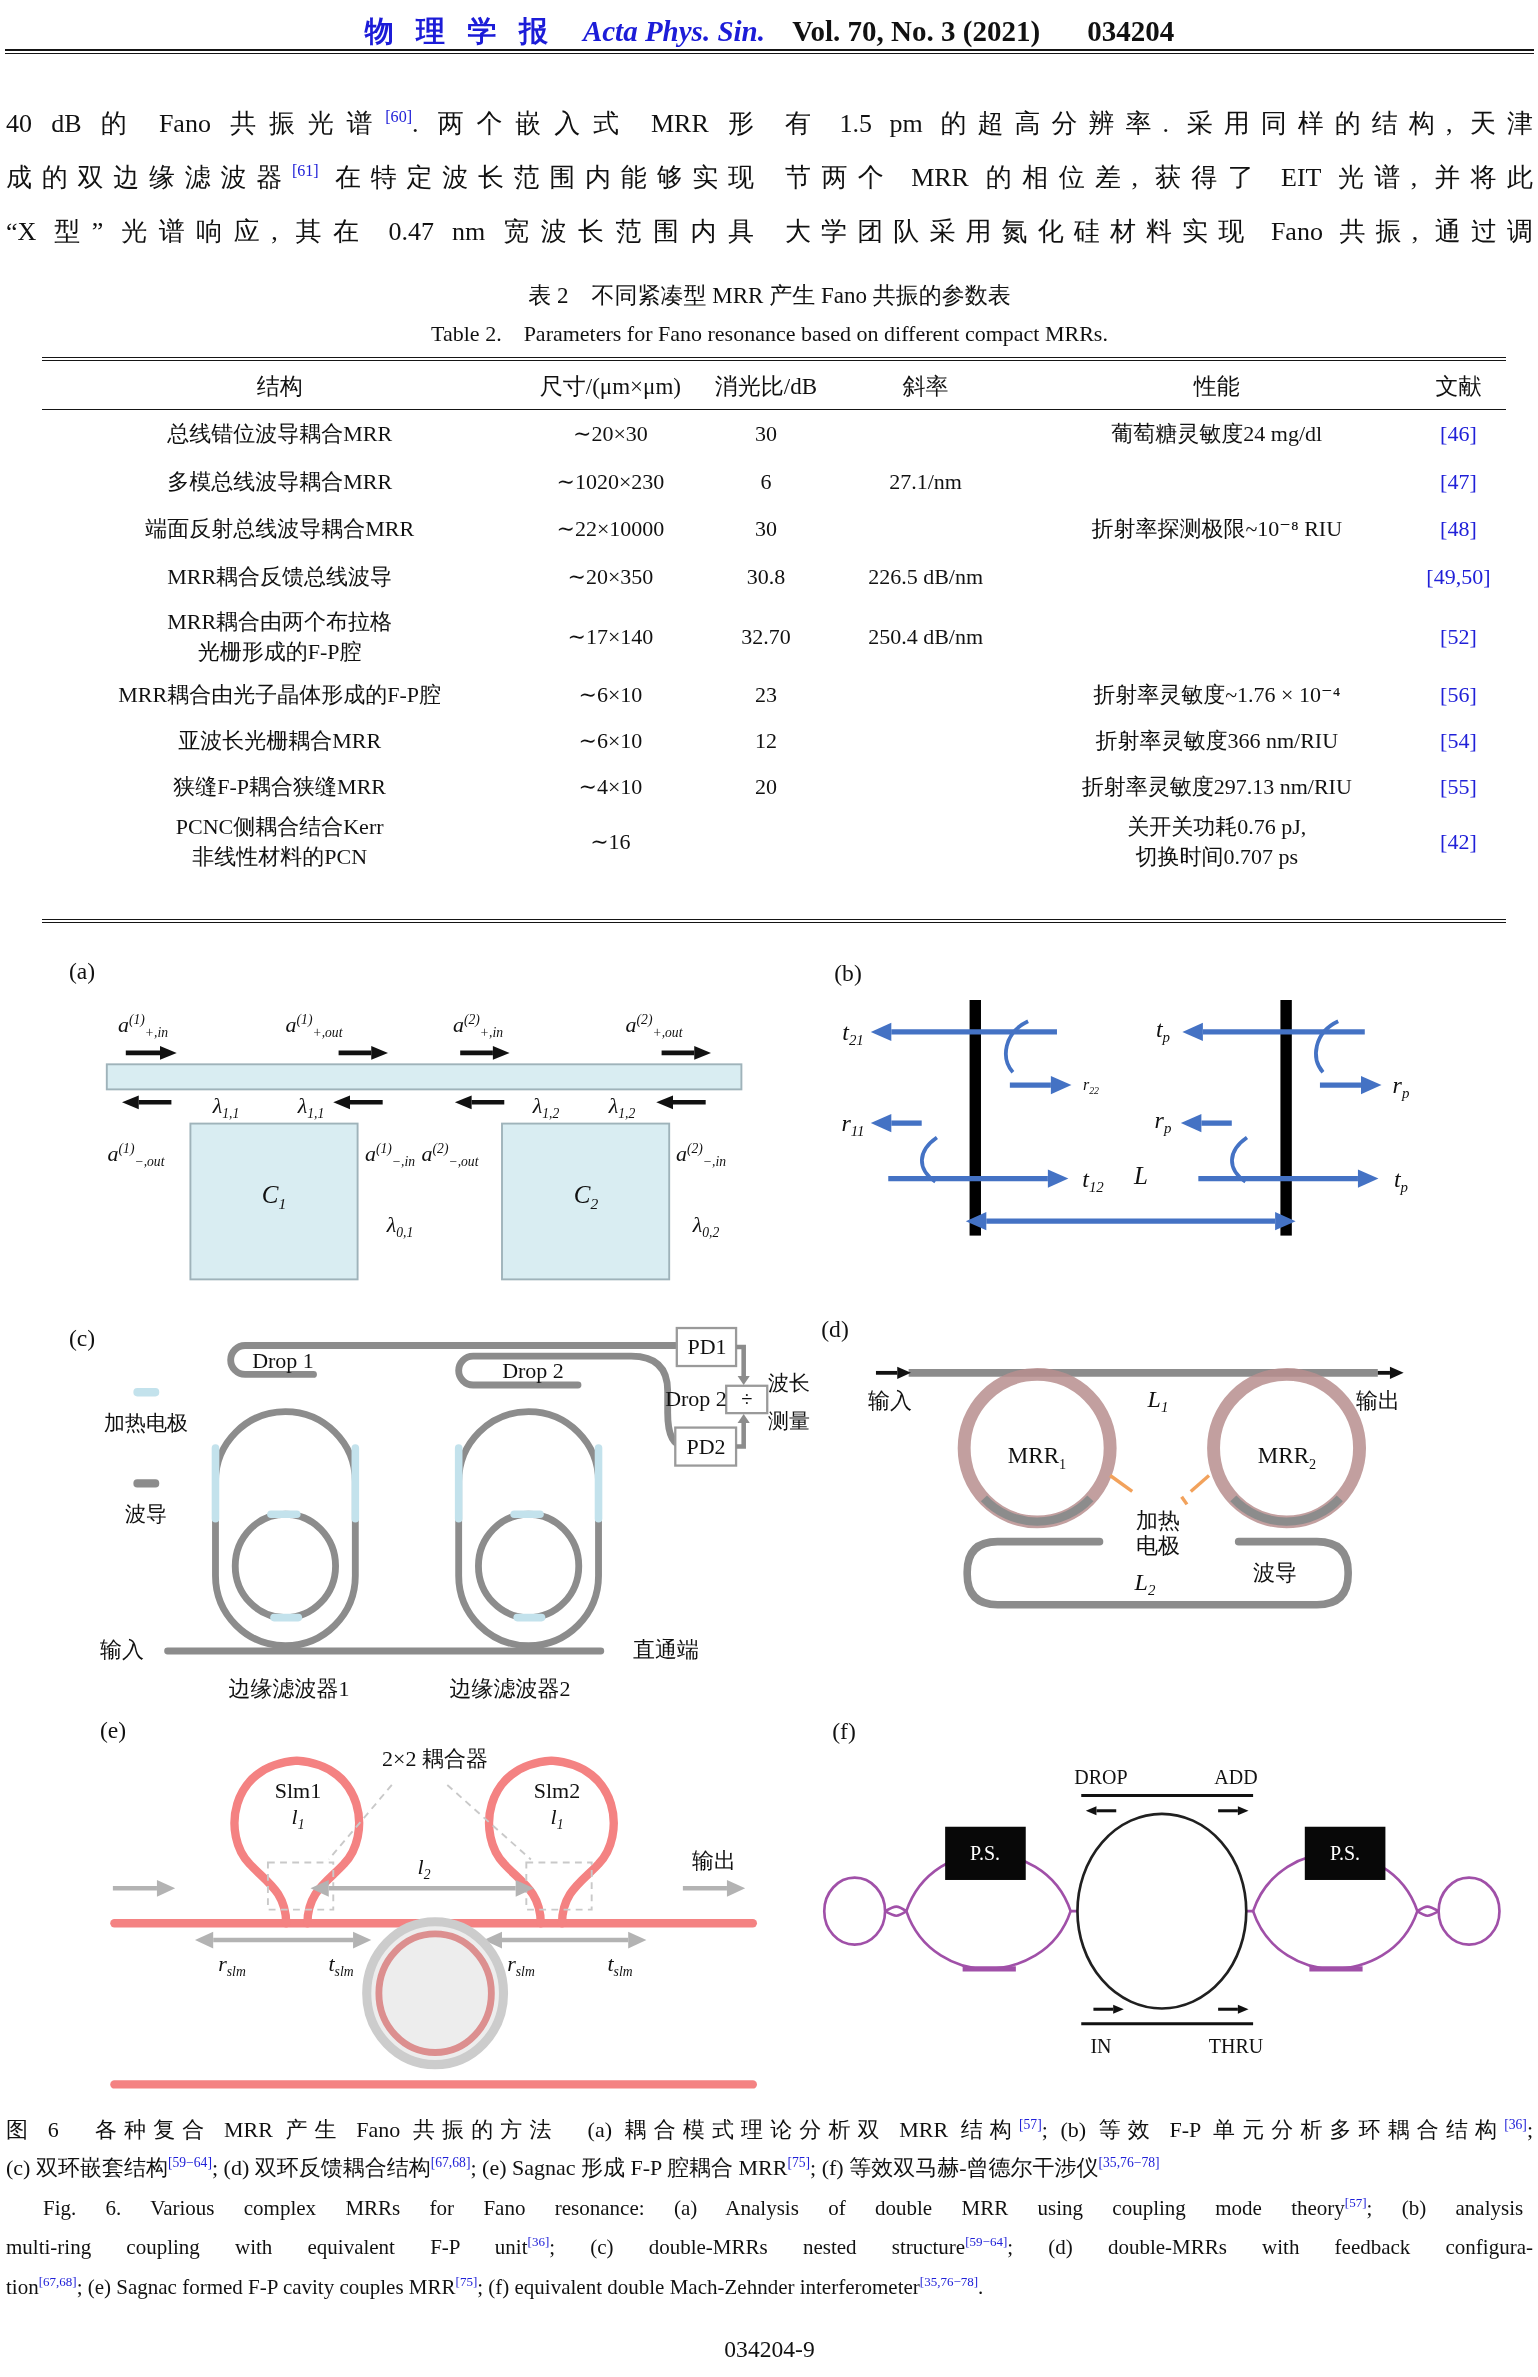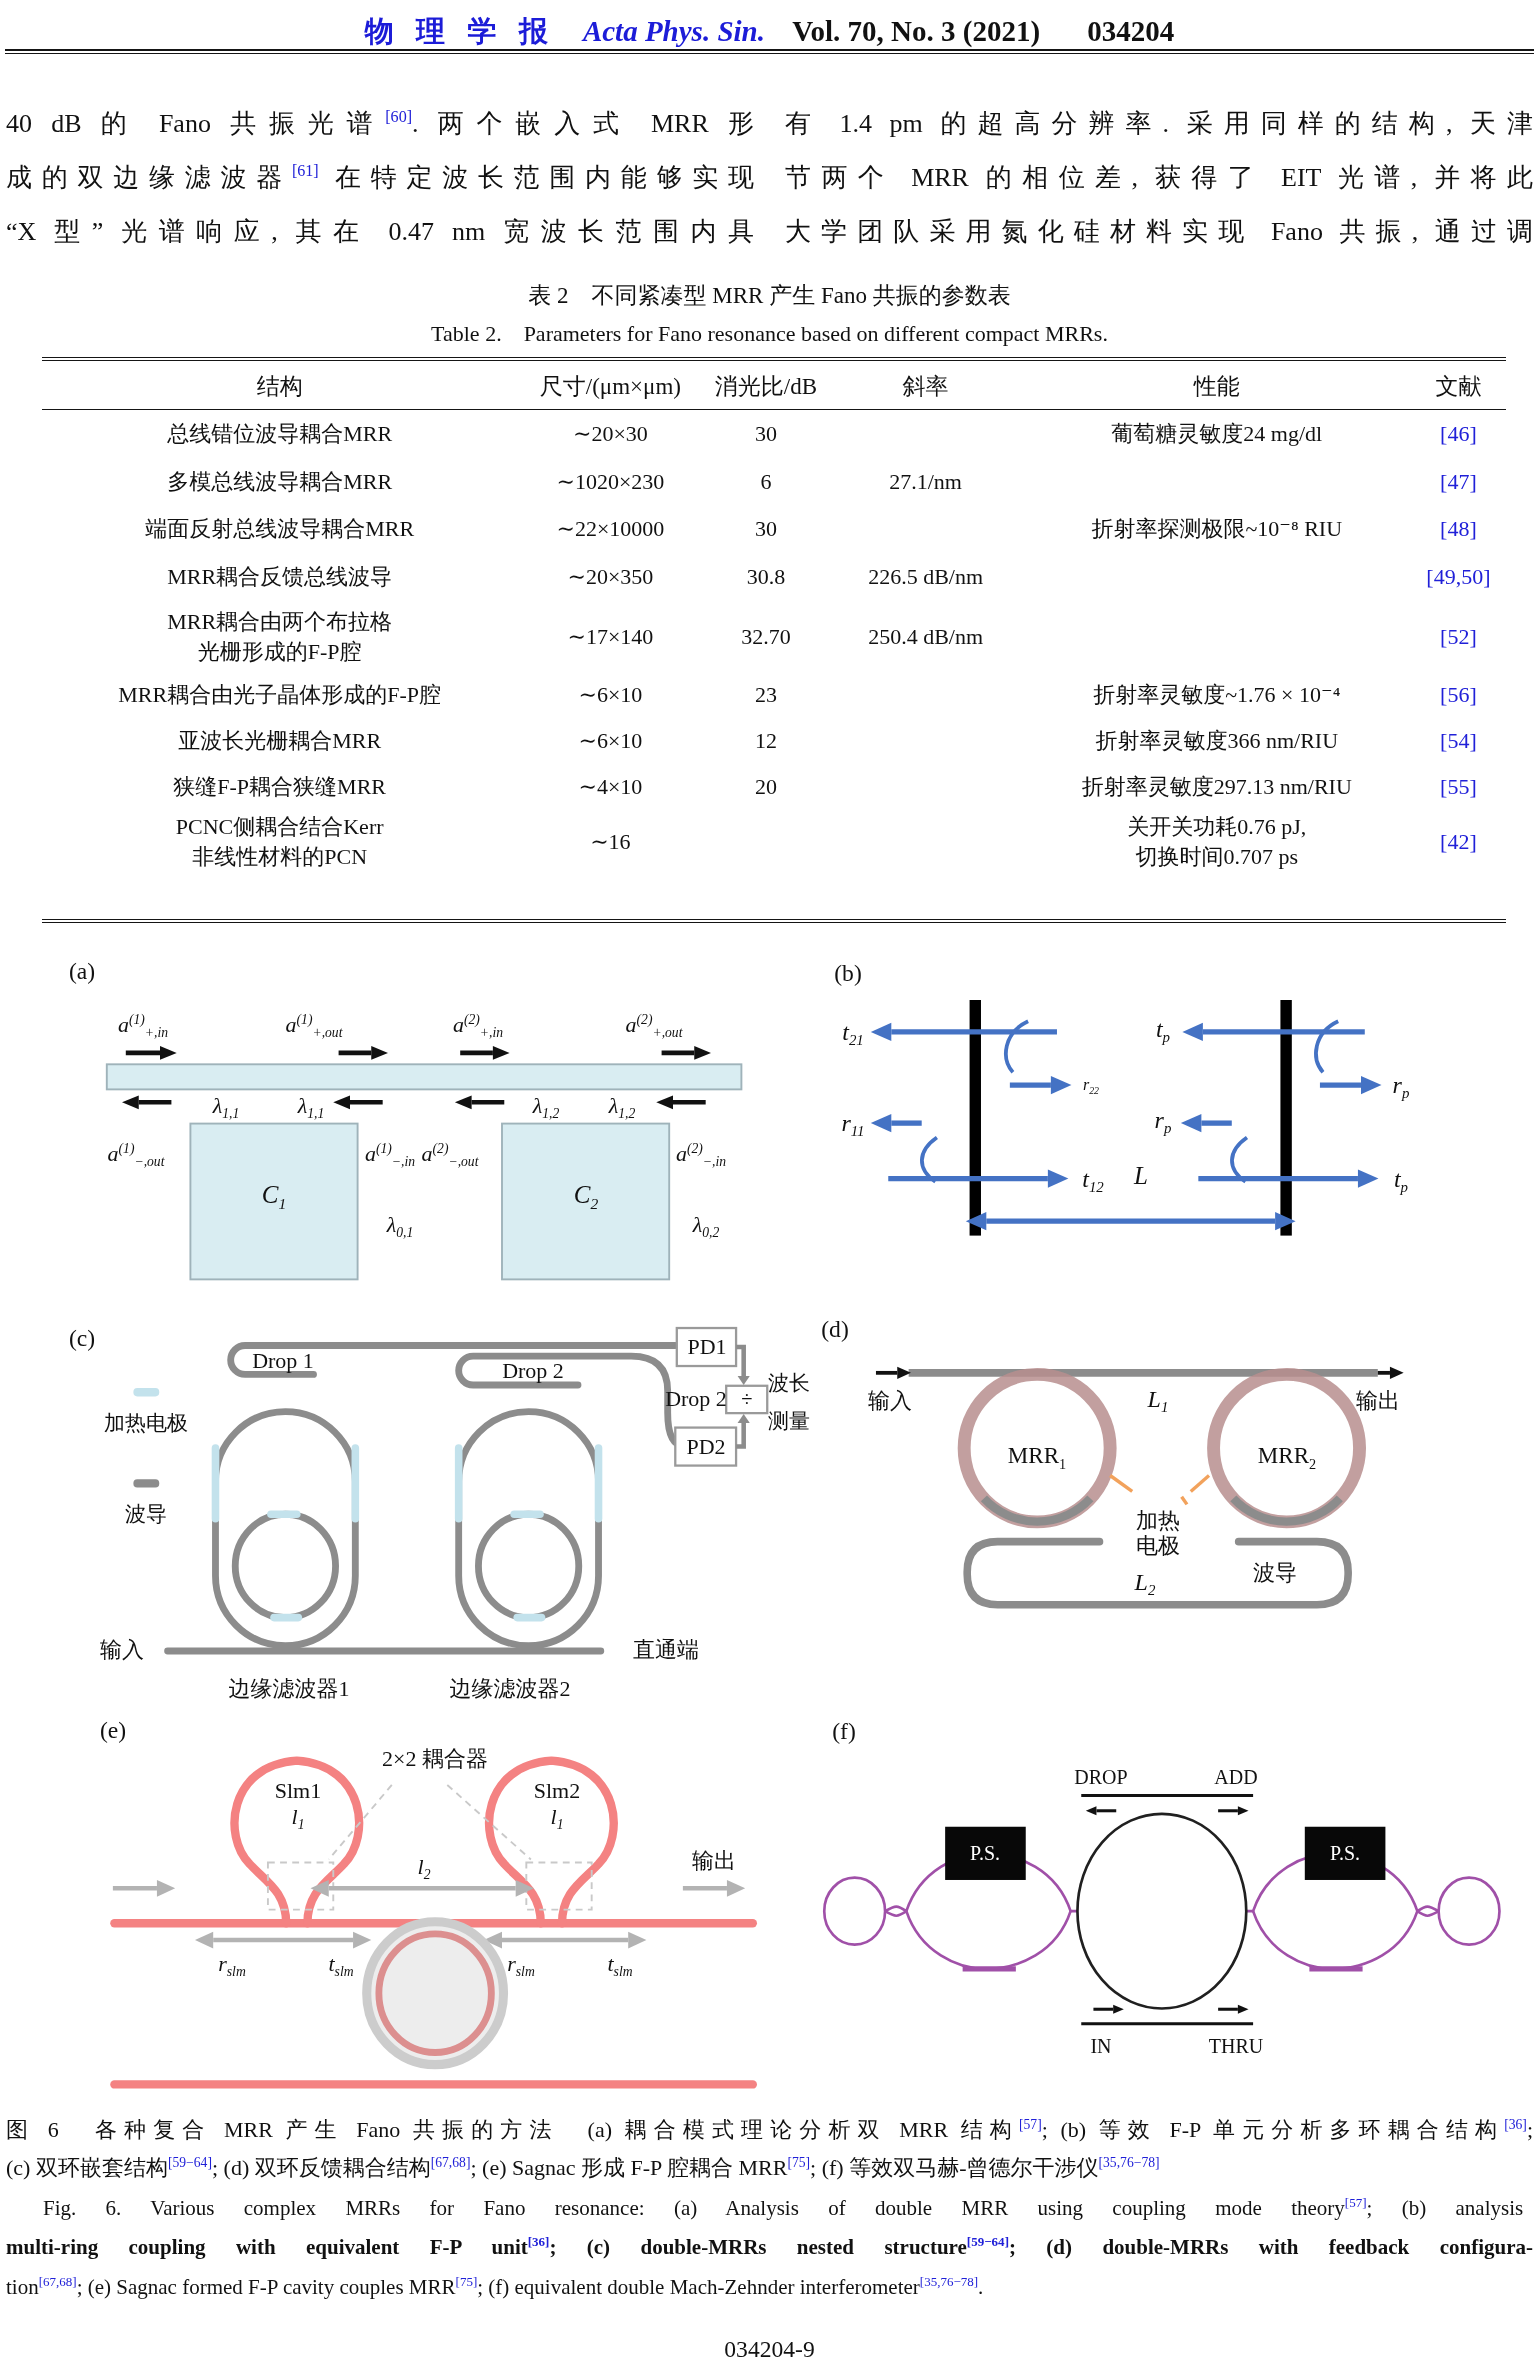--- a/index.html
+++ b/index.html
@@ -45,21 +45,21 @@
     <span class="artno">034204</span>
   </div>
   <div class="dblrule" style="top:49px;"></div>
 
   <div class="bodycol" style="left:6px;">
     <div class="bodyline"><span>40 dB 的 Fano 共振光谱</span><span class="sp bl">[60]</span><span>. 两个嵌入式 MRR 形</span></div>
     <div class="bodyline"><span>成的双边缘滤波器</span><span class="sp bl">[61]</span><span> 在特定波长范围内能够实现</span></div>
     <div class="bodyline"><span>“X 型” 光谱响应, 其在 0.47 nm 宽波长范围内具</span></div>
   </div>
   <div class="bodycol" style="left:785px;">
-    <div class="bodyline"><span>有 1.4 pm 的超高分辨率. 采用同样的结构, 天津</span></div>
+    <div class="bodyline"><span>有 1.5 pm 的超高分辨率. 采用同样的结构, 天津</span></div>
     <div class="bodyline"><span>节两个 MRR 的相位差, 获得了 EIT 光谱, 并将此</span></div>
     <div class="bodyline"><span>大学团队采用氮化硅材料实现 Fano 共振, 通过调</span></div>
   </div>
 
   <div class="ttitle" style="top:280px;">表 2　不同紧凑型 MRR 产生 Fano 共振的参数表</div>
   <div class="ttitle" style="top:319px;font-size:22px;">Table 2.　Parameters for Fano resonance based on different compact MRRs.</div>
   <div class="tband" style="top:357px;"></div>
 
   <table class="ptable">
     <colgroup>
@@ -428,19 +428,19 @@
     <div class="flabel small" style="left:430px;top:82px;">ADD</div>
     <div class="flabel small whitetx" style="left:179px;top:158px;">P.S.</div>
     <div class="flabel small whitetx" style="left:539px;top:158px;">P.S.</div>
     <div class="flabel small" style="left:295px;top:351px;">IN</div>
     <div class="flabel small" style="left:430px;top:351px;">THRU</div>
   </div>
 
   <div class="capline just" style="top:2115px;font-size:22px;"><span>图 6　各种复合 MRR 产生 Fano 共振的方法　(a) 耦合模式理论分析双 MRR 结构</span><span class="sp bl">[57]</span><span>; (b) 等效 F-P 单元分析多环耦合结构</span><span class="sp bl">[36]</span><span>;</span></div>
   <div class="capline" style="top:2153px;font-size:22px;"><span>(c) 双环嵌套结构</span><span class="sp bl">[59−64]</span><span>; (d) 双环反馈耦合结构</span><span class="sp bl">[67,68]</span><span>; (e) Sagnac 形成 F-P 腔耦合 MRR</span><span class="sp bl">[75]</span><span>; (f) 等效双马赫-曾德尔干涉仪</span><span class="sp bl">[35,76−78]</span></div>
   <div class="capline just" style="top:2196px;margin-left:37px;"><span>Fig. 6. Various complex MRRs for Fano resonance: (a) Analysis of double MRR using coupling mode theory</span><span class="sp bl">[57]</span><span>; (b) analysis of</span></div>
-  <div class="capline just" style="top:2235px;font-weight:bold;"><span>multi-ring coupling with equivalent F-P unit</span><span class="sp bl">[36]</span><span>; (c) double-MRRs nested structure</span><span class="sp bl">[59−64]</span><span>; (d) double-MRRs with feedback configura-</span></div>
+  <div class="capline just" style="top:2235px;"><span>multi-ring coupling with equivalent F-P unit</span><span class="sp bl">[36]</span><span>; (c) double-MRRs nested structure</span><span class="sp bl">[59−64]</span><span>; (d) double-MRRs with feedback configura-</span></div>
   <div class="capline" style="top:2275px;"><span>tion</span><span class="sp bl">[67,68]</span><span>; (e) Sagnac formed F-P cavity couples MRR</span><span class="sp bl">[75]</span><span>; (f) equivalent double Mach-Zehnder interferometer</span><span class="sp bl">[35,76−78]</span><span>.</span></div>
 
   <div class="footer">034204-9</div>
 
 </div>
 
 
 </body></html>

